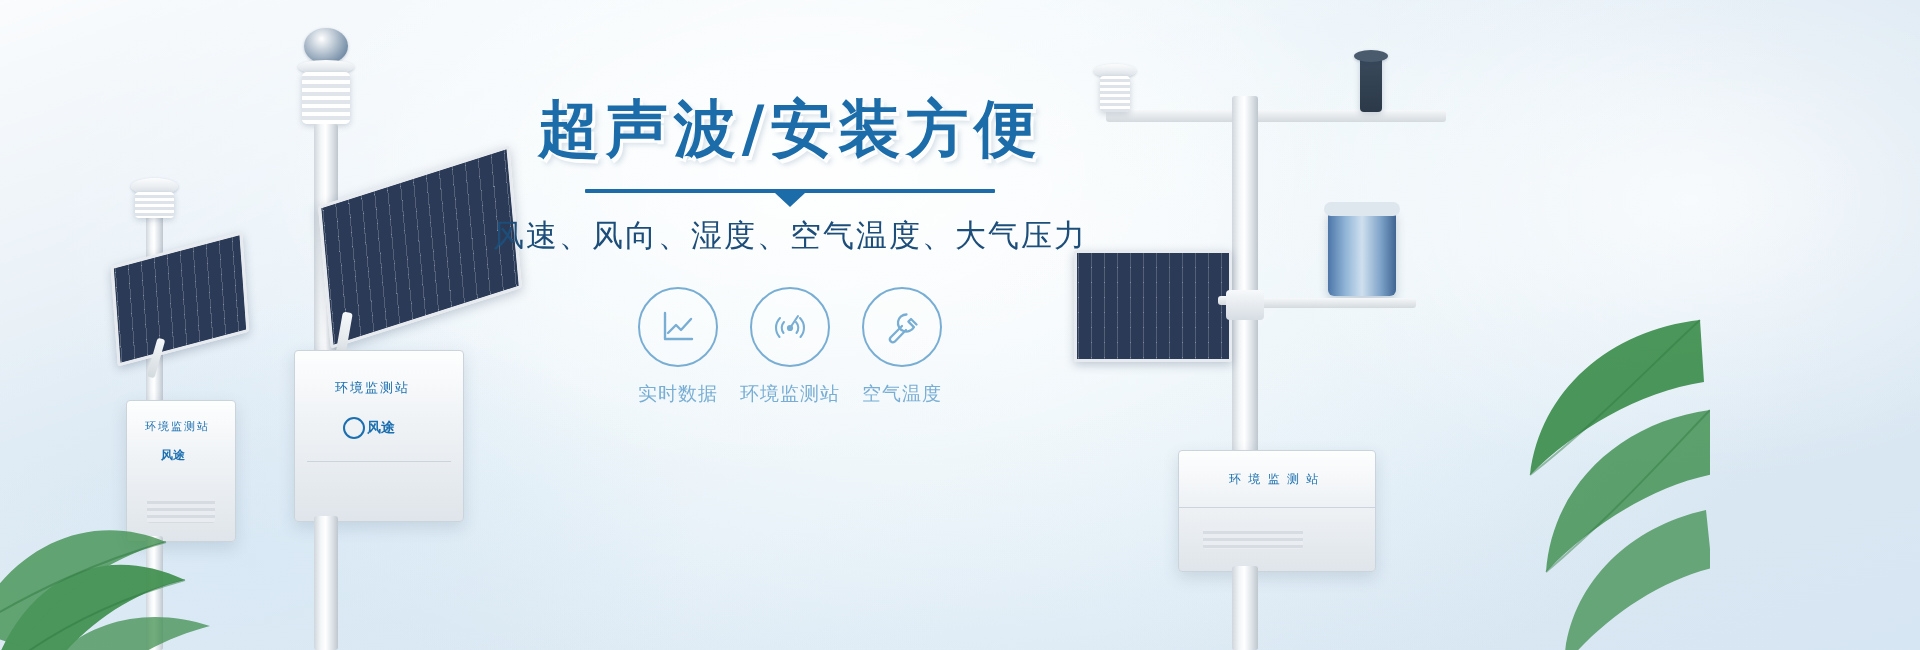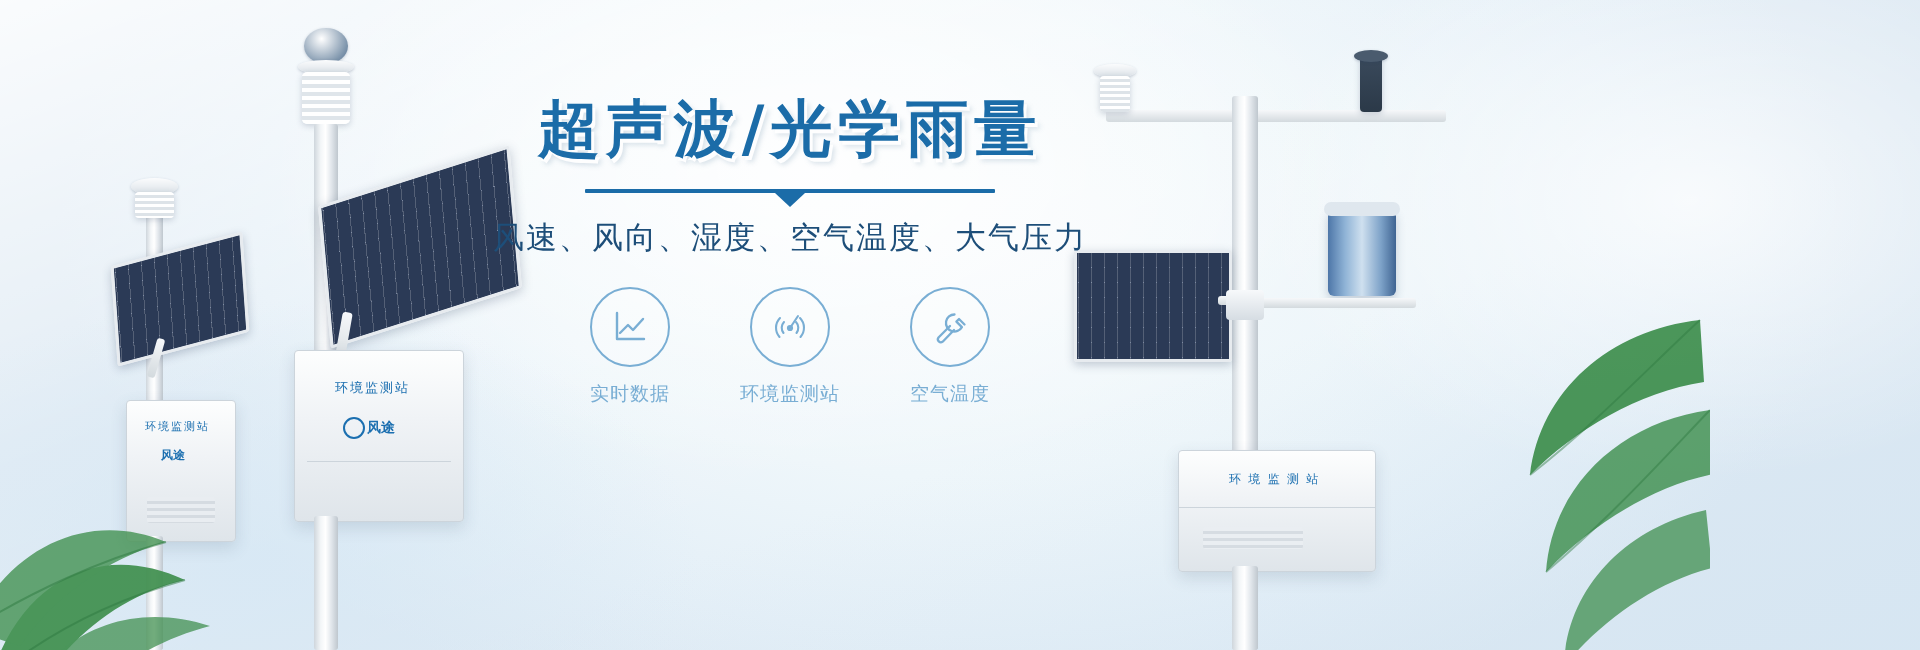--- a/index.html
+++ b/index.html
@@ -50,24 +50,24 @@
     font-size:62px;font-weight:bold;color:#1b6ca8;letter-spacing:6px;
     margin:0;line-height:1.08;
     text-shadow:3px 4px 0 rgba(255,255,255,.95), 5px 6px 5px rgba(120,150,175,.28);
     font-family:"DejaVu Sans","Liberation Sans",sans-serif;
   }
   .divider{position:relative;width:410px;margin:26px auto 0 auto;}
   .divider .bar{height:4px;background:#1b6ca8;border-radius:1px;}
   .divider .tri{position:absolute;left:50%;top:4px;transform:translateX(-50%);
     width:0;height:0;border-left:15px solid transparent;border-right:15px solid transparent;border-top:14px solid #1b6ca8;}
   .subline{font-size:31px;color:#1d4e79;letter-spacing:2px;margin:0;line-height:1.62;
-    font-family:Liberation Serif, serif;}
+    font-family:Liberation Mono, monospace;}
   .sublines{margin-top:20px;}
 
-  .features{display:flex;justify-content:center;gap:48px;margin-top:24px;}
+  .features{display:flex;justify-content:center;margin-top:24px;}
   .feature{width:112px;text-align:center;}
   .fcircle{width:76px;height:76px;border-radius:50%;border:2px solid #79aed4;margin:0 auto;
     display:flex;align-items:center;justify-content:center;background:rgba(255,255,255,.25);}
   .flabel{margin-top:14px;font-size:19px;color:#79aed4;letter-spacing:1px;
     font-family:"DejaVu Sans","Liberation Sans",sans-serif;}
 </style>
 </head>
 <body>
 
 <div id="banner">
@@ -171,21 +171,21 @@
       <path d="M326 250 C 244 268, 186 330, 184 406 C 222 360, 276 322, 332 308 Z" opacity="0.8"></path>
     </g>
     <g stroke="#2f7a41" stroke-width="2" fill="none" opacity=".45">
       <path d="M150 215 C 220 160, 272 104, 320 60"></path>
       <path d="M166 312 C 232 256, 284 198, 330 150"></path>
     </g>
   </svg>
 
   <div class="content">
 
-    <h1 class="headline">超声波/光学雨量</h1>
+    <h1 class="headline">超声波/安装方便</h1>
 
     <div class="divider">
       <div class="bar"></div>
       <div class="tri"></div>
     </div>
 
     <div class="sublines">
       <p class="subline">风速、风向、湿度、空气温度、大气压力</p>
     </div>
 

